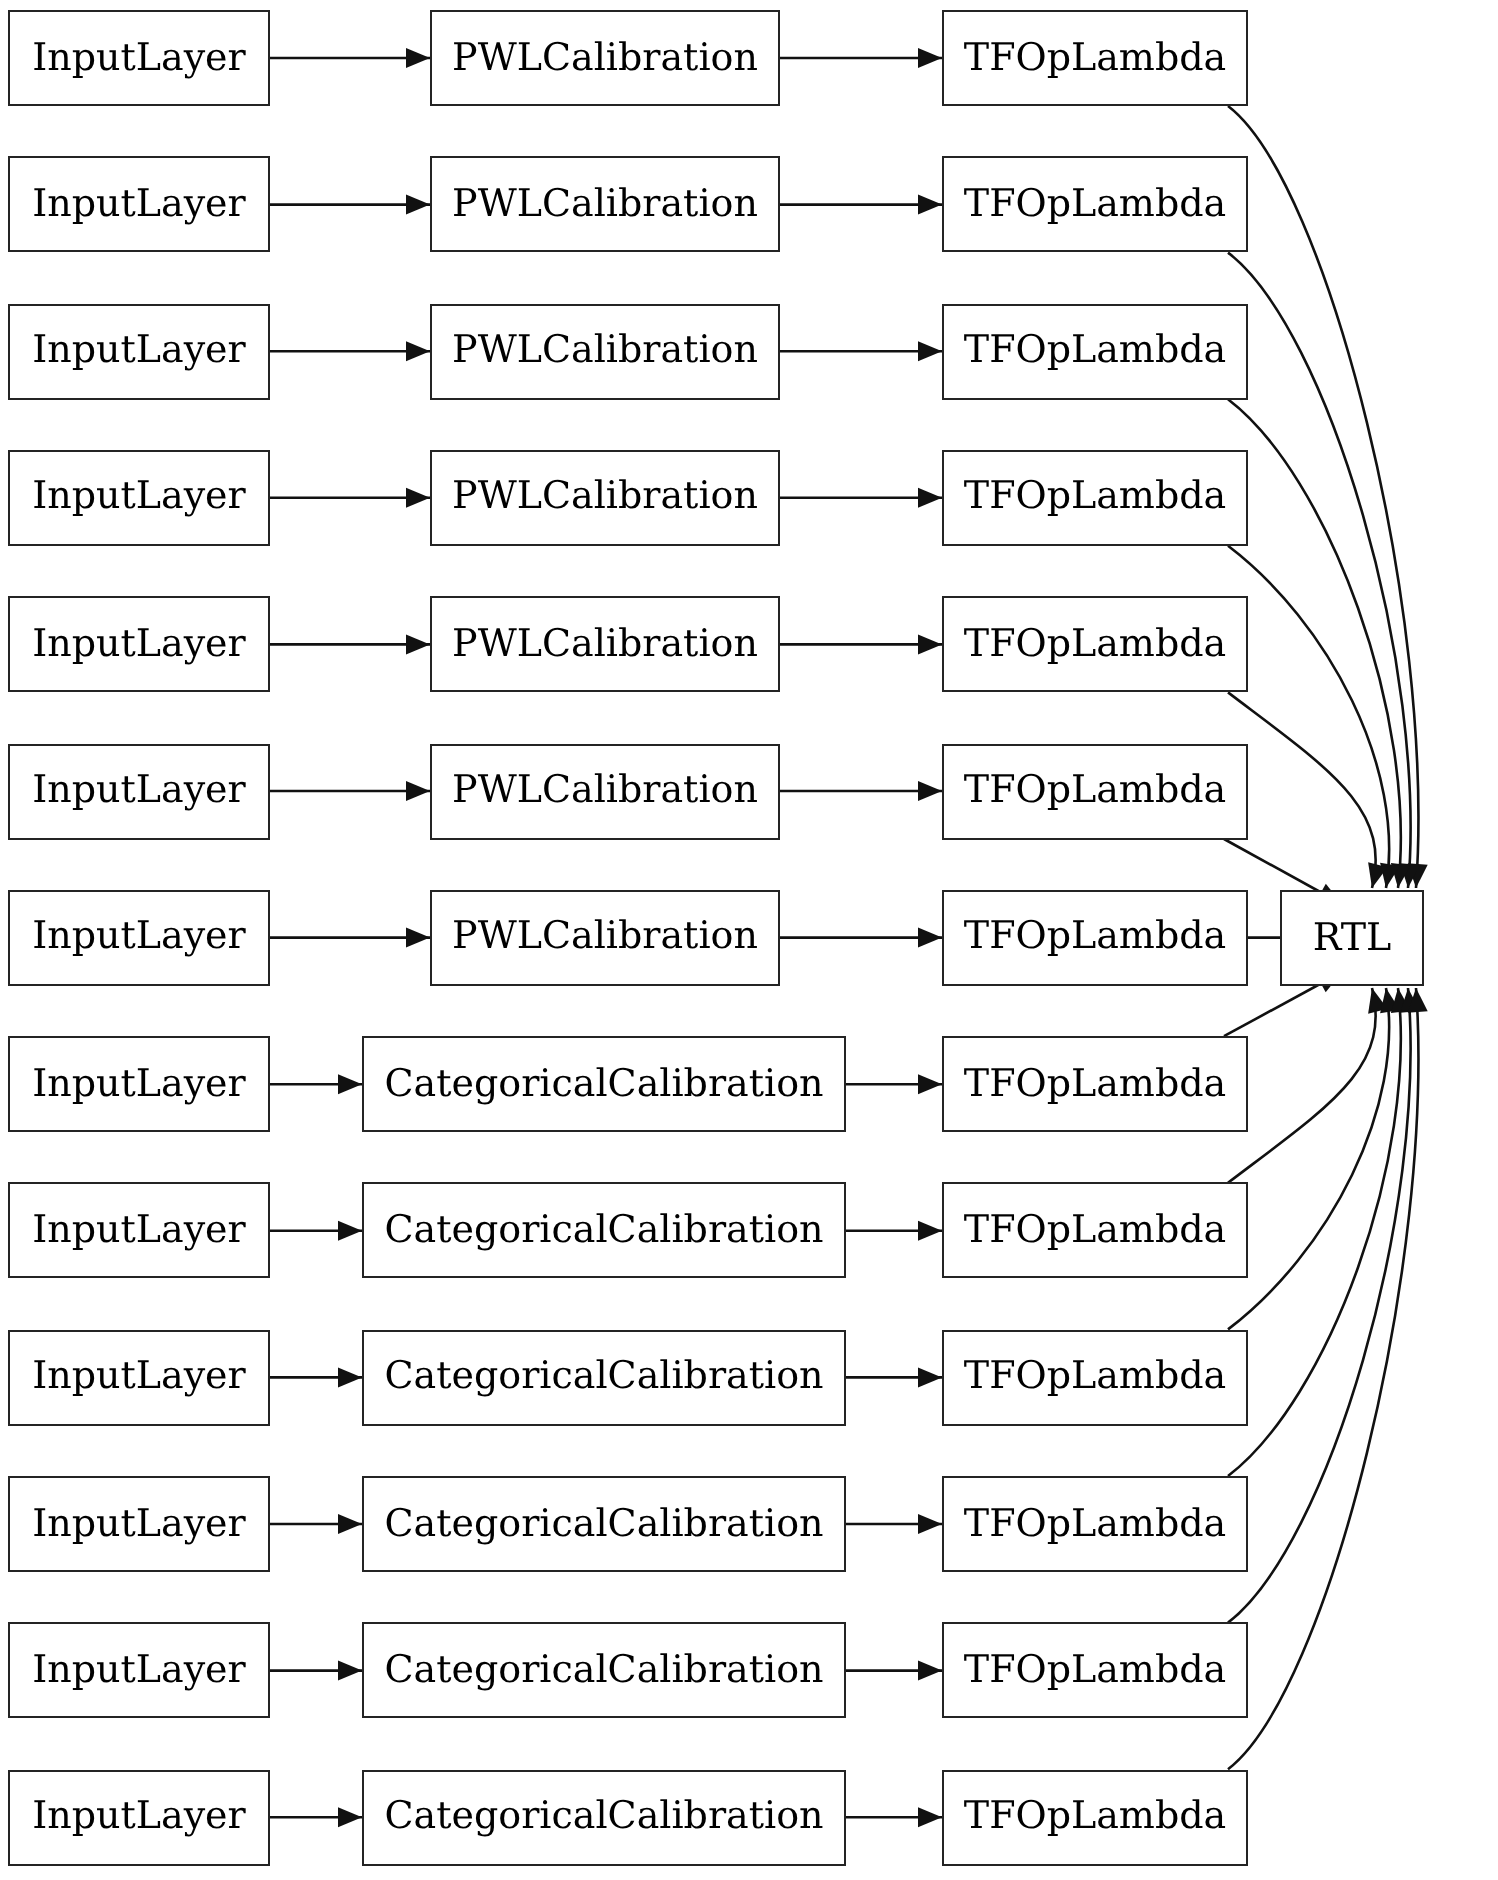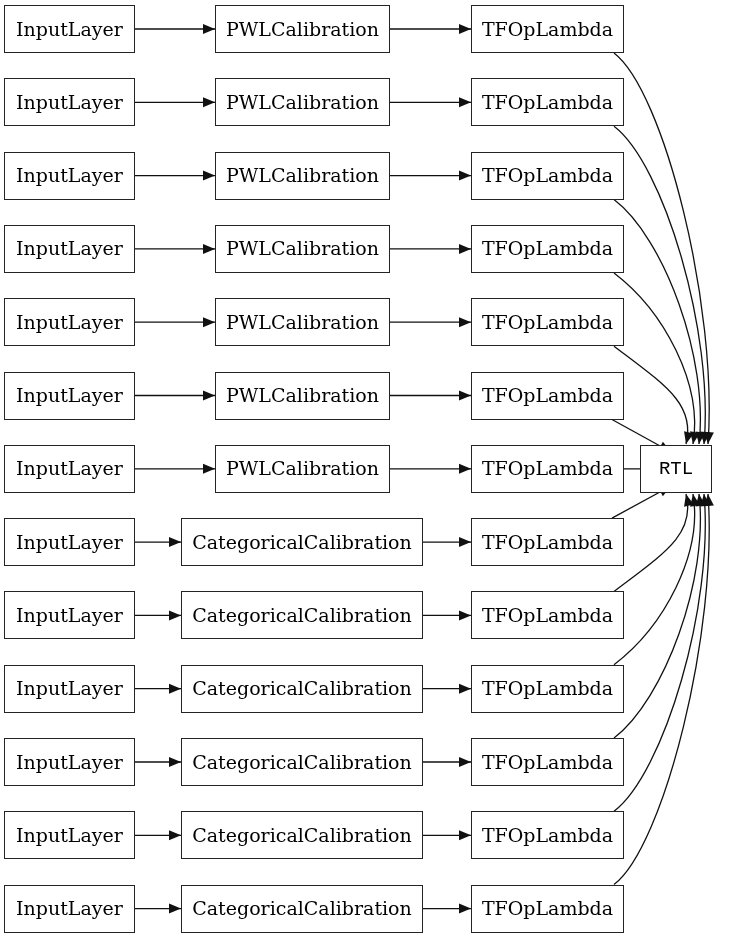--- a/index.html
+++ b/index.html
@@ -107,14 +107,14 @@
       <div class="node" style="left: 181px; top: 738px; width: 242px; height: 48px;">CategoricalCalibration</div>
       <div class="node" style="left: 471px; top: 738px; width: 153px; height: 48px;">TFOpLambda</div>
       <div class="node" style="left: 4px; top: 811.3px; width: 131px; height: 48px;">InputLayer</div>
       <div class="node" style="left: 181px; top: 811.3px; width: 242px; height: 48px;">CategoricalCalibration</div>
       <div class="node" style="left: 471px; top: 811.3px; width: 153px; height: 48px;">TFOpLambda</div>
       <div class="node" style="left: 4px; top: 884.6px; width: 131px; height: 48px;">InputLayer</div>
       <div class="node" style="left: 181px; top: 884.6px; width: 242px; height: 48px;">CategoricalCalibration</div>
       <div class="node" style="left: 471px; top: 884.6px; width: 153px; height: 48px;">TFOpLambda</div>
     </div>
 
-  <div class="node" id="rtl-node" style="left:640px;top:445px;width:72px;height:48px;font-family:Liberation Mono, monospace;">RTL</div>
+  <div class="node" id="rtl-node" style="left:640px;top:445px;width:72px;height:48px;">RTL</div>
 </div>
 
 </body></html>

